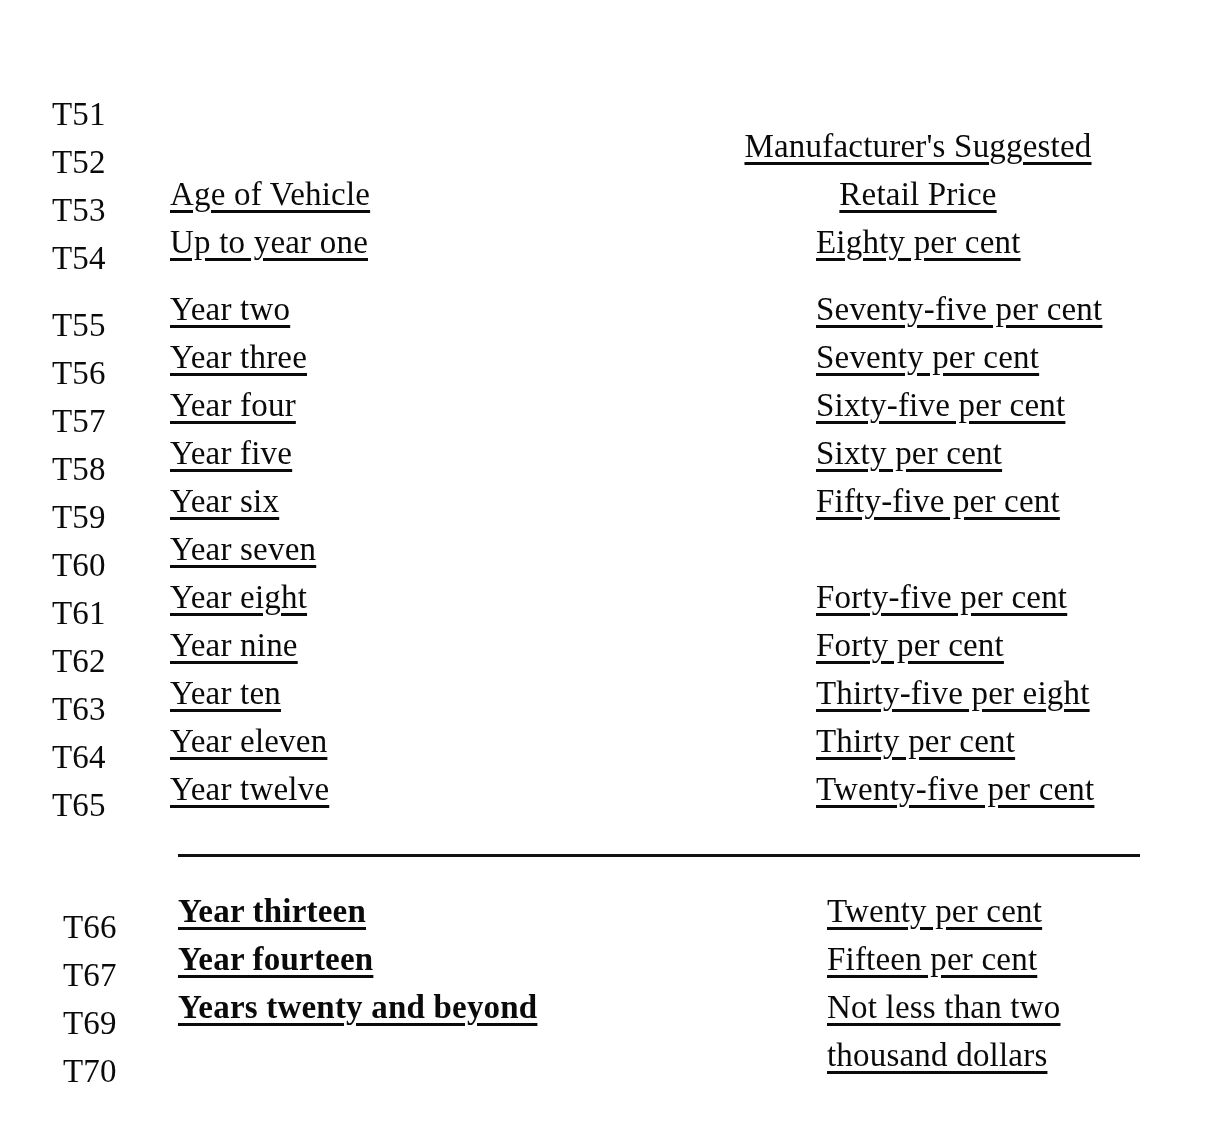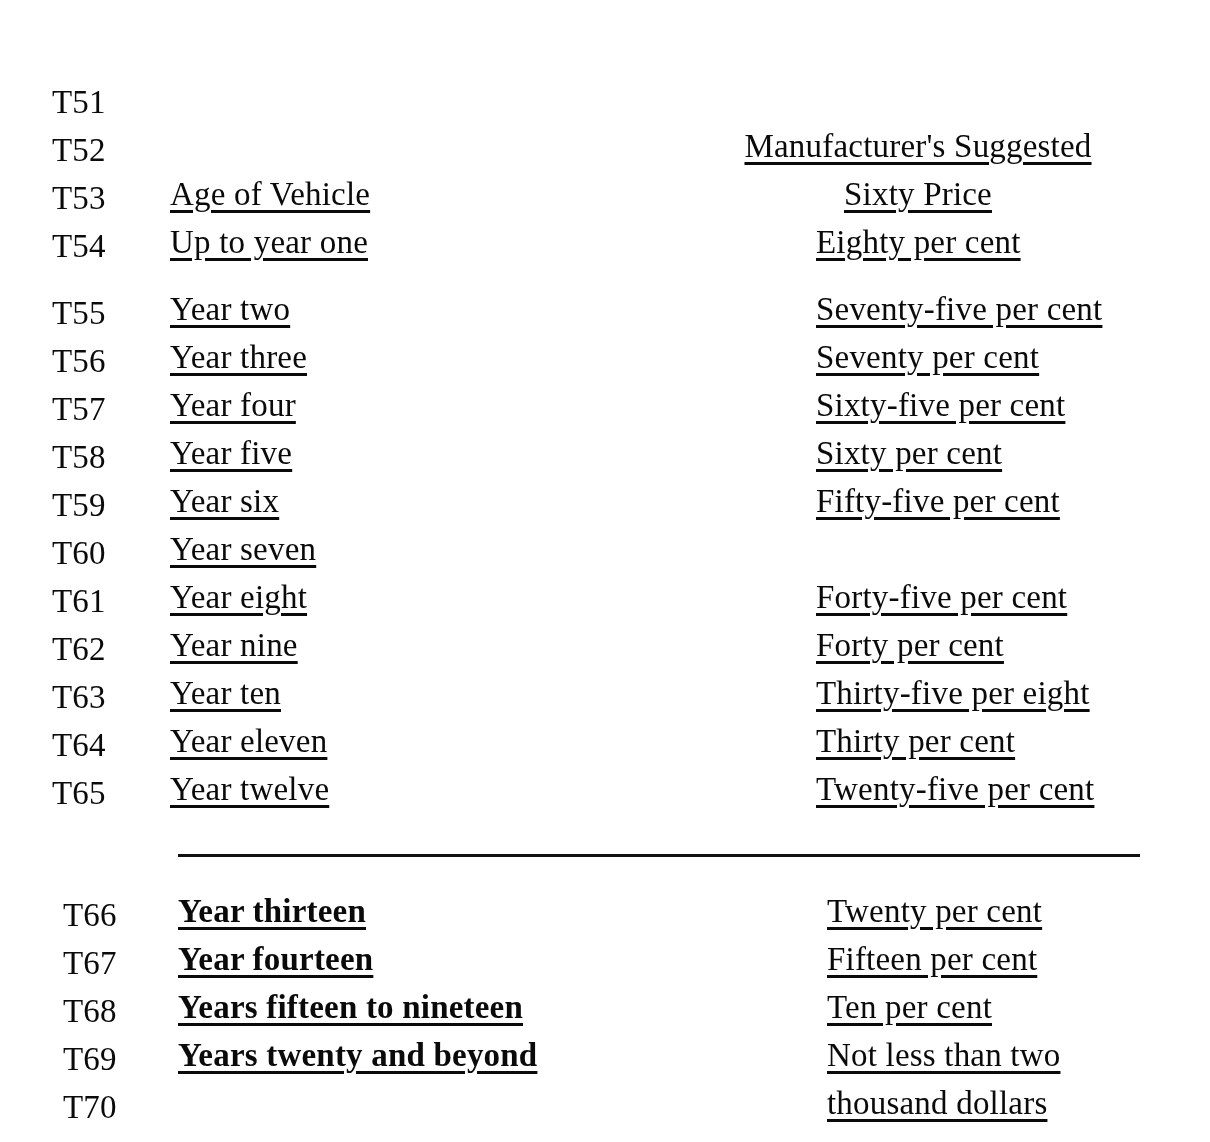--- a/index.html
+++ b/index.html
@@ -29,21 +29,21 @@
   .row {
     position: relative;
     height: 48px;
     line-height: 48px;
     white-space: nowrap;
   }
   .row.gap-above { margin-top: 19px; }
   .num {
     position: absolute;
     left: 52px;
-    top: 4px;
+    top: 16px;
   }
   .age {
     position: absolute;
     left: 170px;
     top: 0;
     text-decoration: underline;
     text-decoration-thickness: 2.5px;
     text-underline-offset: 5px;
   }
   .val {
@@ -84,21 +84,21 @@
 
     <div class="row">
       <span class="num">T52</span>
       <span class="age"></span>
       <span class="val center-align">Manufacturer's Suggested</span>
     </div>
 
     <div class="row">
       <span class="num">T53</span>
       <span class="age">Age of Vehicle</span>
-      <span class="val center-align">Sixty Price</span>
+      <span class="val center-align">Retail Price</span>
     </div>
 
     <div class="row">
       <span class="num">T54</span>
       <span class="age">Up to year one</span>
       <span class="val left-align">Eighty per cent</span>
     </div>
 
     <div class="row gap-above">
       <span class="num">T55</span>
@@ -176,25 +176,20 @@
       <span class="age">Year thirteen</span>
       <span class="val left-align">Twenty per cent</span>
     </div>
 
     <div class="row">
       <span class="num">T67</span>
       <span class="age">Year fourteen</span>
       <span class="val left-align">Fifteen per cent</span>
     </div>
 
-    <div class="row">
-      <span class="num">T68</span>
-      <span class="age">Years fifteen to nineteen</span>
-      <span class="val left-align">Ten per cent</span>
-    </div>
 
     <div class="row">
       <span class="num">T69</span>
       <span class="age">Years twenty and beyond</span>
       <span class="val left-align">Not less than two</span>
     </div>
 
     <div class="row">
       <span class="num">T70</span>
       <span class="age"></span>

